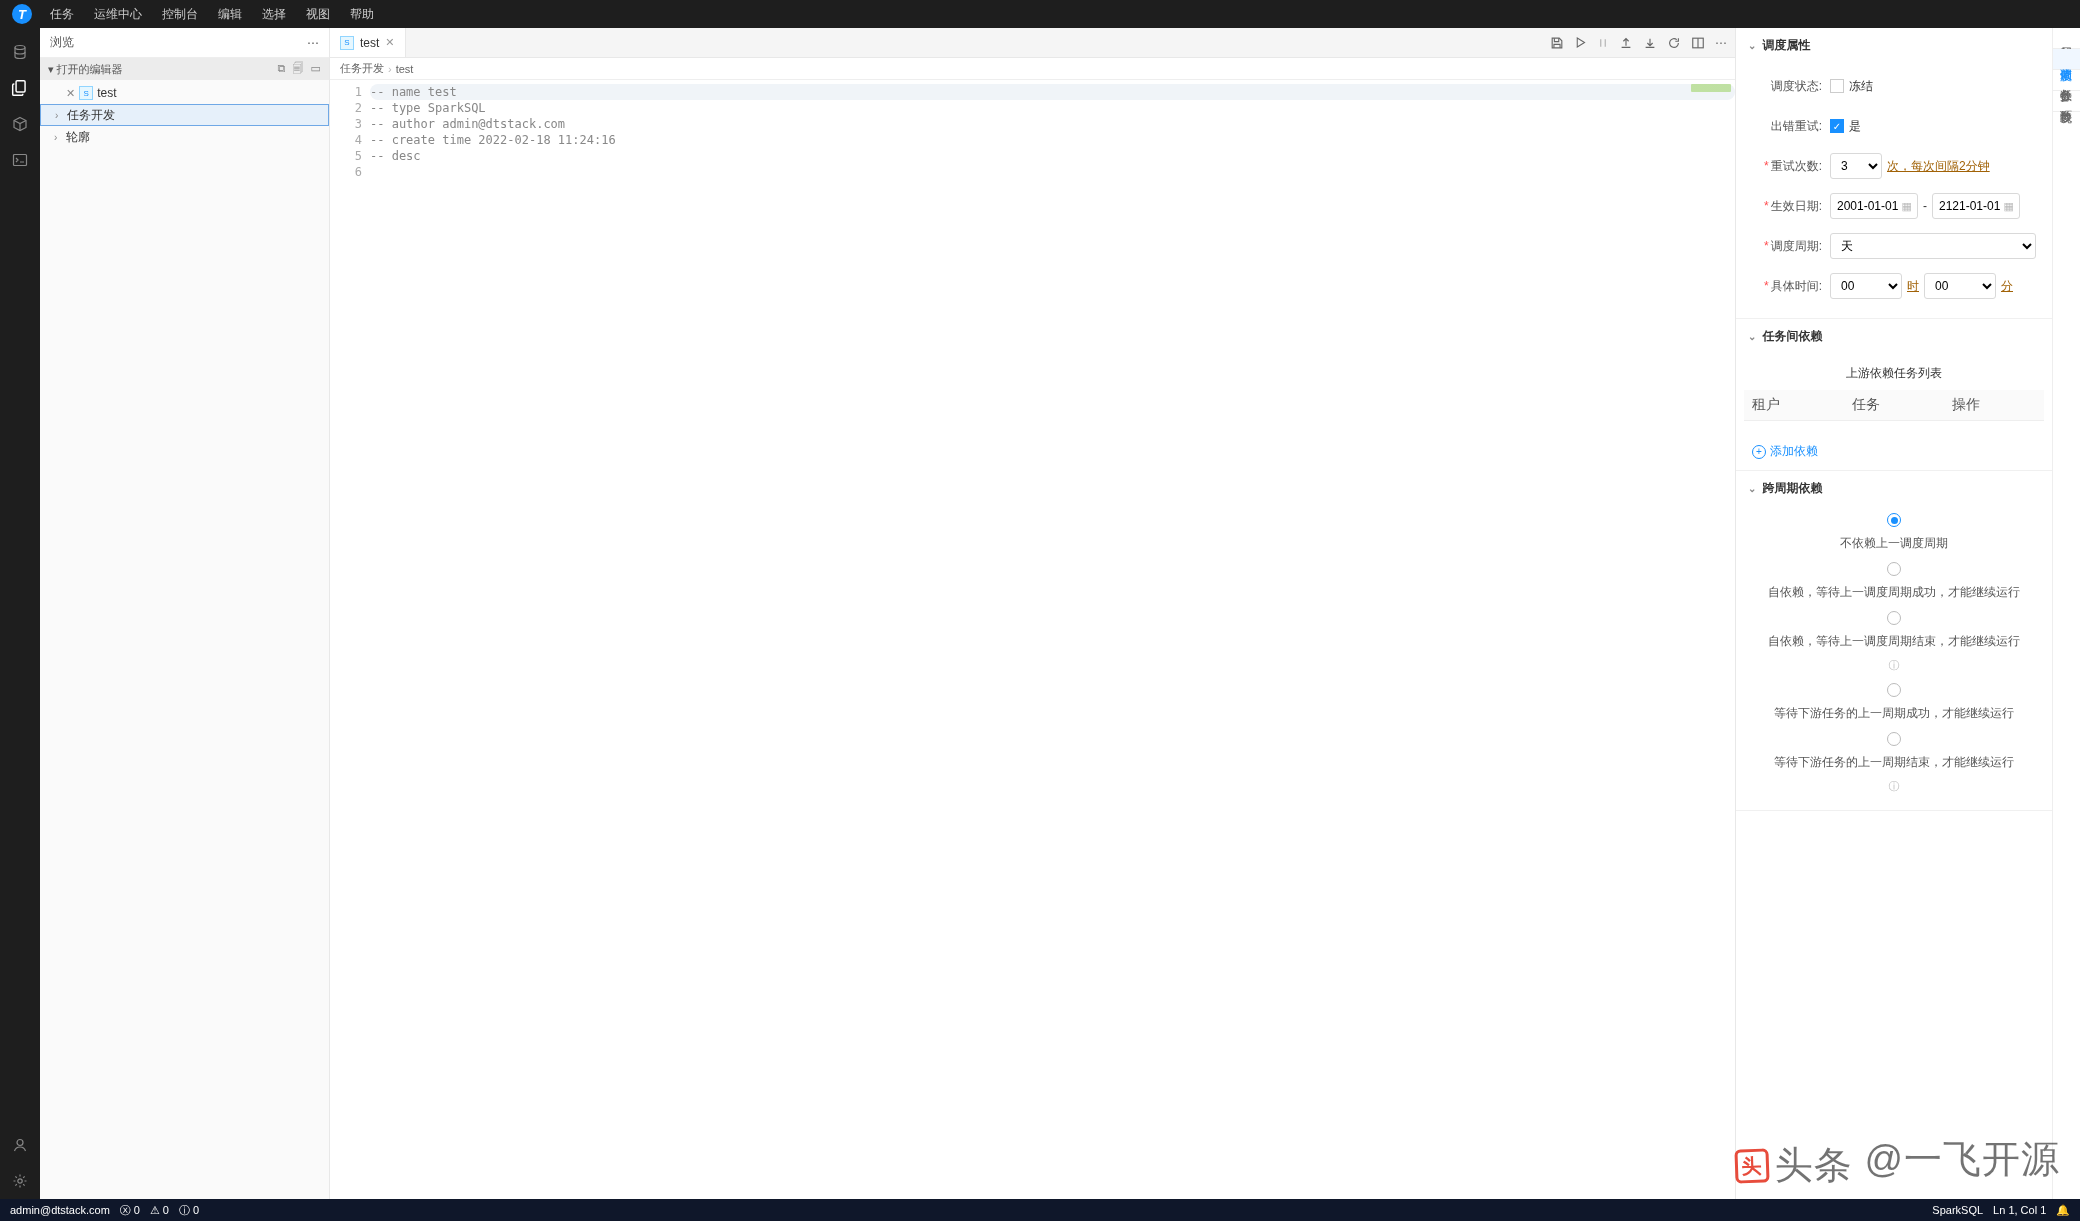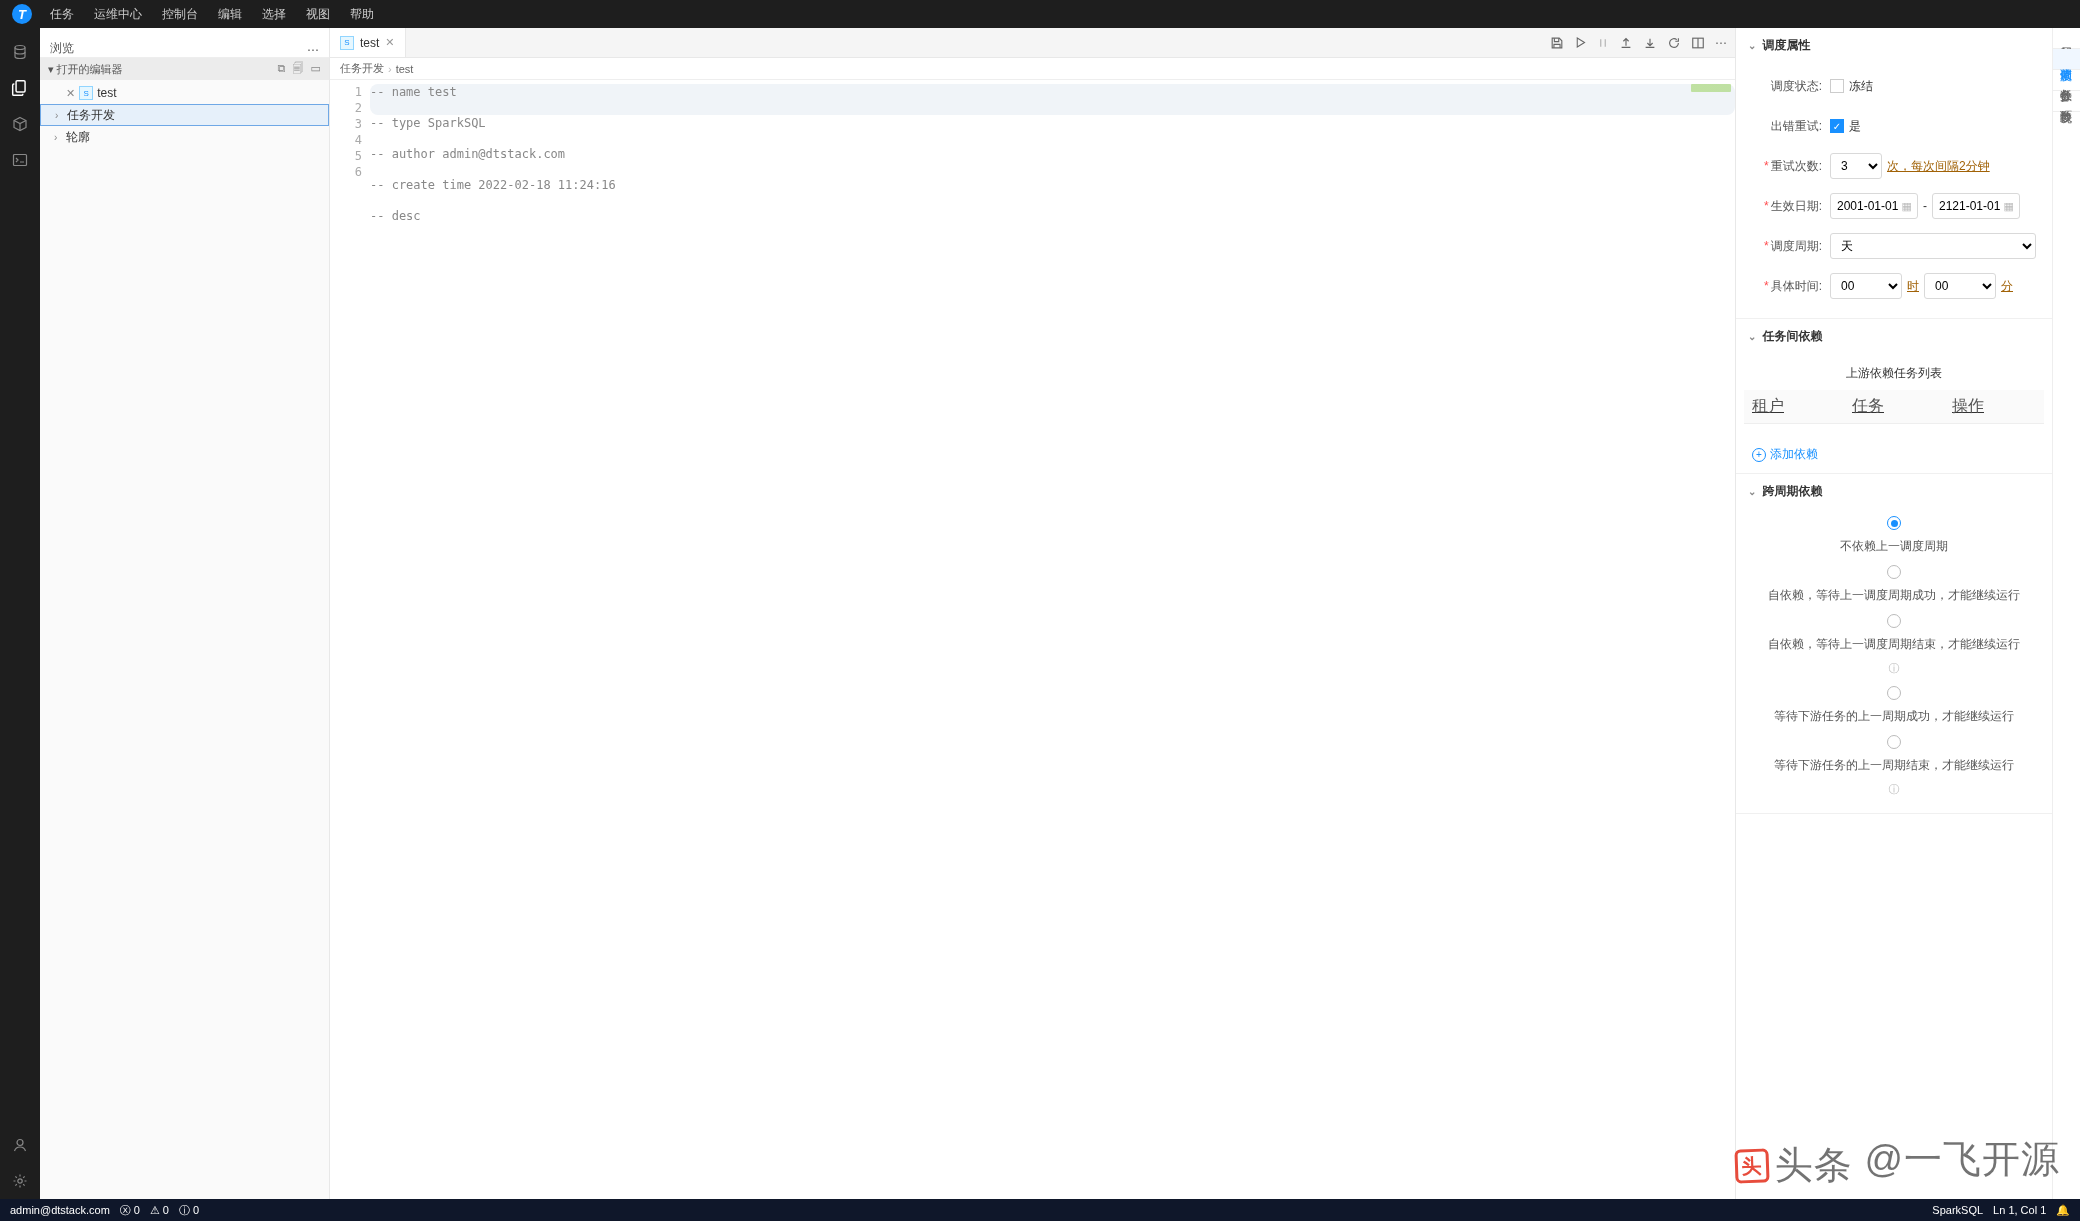--- a/index.html
+++ b/index.html
@@ -16,21 +16,21 @@
 
 
 .activitybar { width: 40px; background: #1e1e1e; display: flex; flex-direction: column; align-items: center; padding-top: 6px; }
 .activitybar .act-item { width: 32px; height: 32px; margin: 2px 0; display:flex; align-items:center; justify-content:center; color:#888; cursor:pointer; border-radius:3px; }
 .activitybar .act-item.active { color:#fff; }
 .activitybar .act-item svg { display:block; }
 .activitybar .spacer { flex:1; }
 
 
 .explorer { width: 290px; border-right: 1px solid #e8e8e8; display:flex; flex-direction:column; background:#fafafa; }
-.explorer .panel-title { height: 30px; display:flex; align-items:flex-end; justify-content:space-between; padding: 0 10px; font-size:12px; color:#555; background:#fff; border-bottom:1px solid #eee;}
+.explorer .panel-title { height: 30px; display:flex; align-items:center; justify-content:space-between; padding: 0 10px; font-size:12px; color:#555; background:#fff; border-bottom:1px solid #eee;}
 .explorer .section { }
 .explorer .section-head { height: 22px; display:flex; align-items:center; padding: 0 8px; font-size:11px; color:#555; background:#ececec; justify-content:space-between;}
 .explorer .section-head .icons span { margin-left:4px; color:#888; cursor:pointer; font-size:11px;}
 .explorer .tree { padding: 2px 0; }
 .explorer .tree-item { height: 22px; display:flex; align-items:center; padding-left: 14px; font-size:12px; cursor:pointer; }
 .explorer .tree-item.indent { padding-left: 26px; }
 .explorer .tree-item.selected { background:#e6f0fa; border:1px solid #6fa8e6; }
 .explorer .tree-item .chev { width:10px; color:#888; margin-right:2px; font-size:10px;}
 .explorer .tree-item .close { color:#888; margin-right:4px; font-size:11px;}
 .explorer .tree-item .ficon { width:14px; height:14px; margin-right:4px; display:inline-flex; align-items:center; justify-content:center; }
@@ -47,21 +47,21 @@
 .tabs .tab-actions span { cursor:pointer; display:inline-flex; }
 .tabs .tab-actions svg { display:block; }
 
 .breadcrumb { height: 22px; display:flex; align-items:center; padding:0 10px; font-size:11px; color:#666; border-bottom:1px solid #eee; background:#fff;}
 .breadcrumb .sep { margin:0 4px; color:#bbb; }
 
 .code { flex:1; display:flex; font-family: Menlo, Consolas, monospace; font-size:12px; background:#fff; overflow:auto; position:relative;}
 .gutter { width:40px; text-align:right; color:#aaa; padding:4px 8px 4px 0; background:#fff; user-select:none;}
 .gutter div { height:16px; line-height:16px; }
 .codecontent { padding:4px 0; flex:1; position:relative;}
-.codecontent .line { height:31px; line-height:16px; white-space:pre; color:#888;border-radius:8px;}
+.codecontent .line { height:16px; line-height:16px; white-space:pre; color:#888;border-radius:8px;}
 .codecontent .line.hl { background:#f0f4f8; }
 .minimap { position:absolute; top:4px; right:4px; width:40px; height:8px; background: linear-gradient(90deg,#a0d468,#9ed36a); opacity:.6; border-radius:1px;}
 
 
 .rightpanel { width: 345px; border-left:1px solid #e8e8e8; display:flex; background:#fff; }
 .rp-content { flex:1; overflow:auto; }
 .rp-tabs { width:28px; border-left:1px solid #eee; display:flex; flex-direction:column; }
 .rp-tab { writing-mode: vertical-rl; padding:10px 6px; font-size:12px; color:#666; cursor:pointer; text-align:center; border-bottom:1px solid #eee;}
 .rp-tab.active { color:#1890ff; background:#f0f7ff; }
 
@@ -77,21 +77,21 @@
 .checkbox.checked { background:#1890ff; border-color:#1890ff; color:#fff; }
 select, input[type=text] { height:26px; border:1px solid #d9d9d9; border-radius:3px; padding:0 6px; font-size:12px; background:#fff; }
 .sel-sm { width:52px; }
 .date-in { width:88px; position:relative; padding-right:20px;}
 .date-wrap { position:relative; display:inline-flex; align-items:center;}
 .date-wrap .cal { position:absolute; right:6px; color:#bbb; font-size:11px; pointer-events:none;}
 .fullsel { width:100%; }
 .suffix { color:#a16207;text-decoration:underline; }
 
 .subheader { text-align:center; font-size:12px; color:#333; padding:8px 0; font-weight:500;}
-.minitable { width:100%; border-collapse:collapse; font-size:16px;text-decoration:underline; }
+.minitable { width:100%; border-collapse:collapse; font-size:14px; }
 .minitable th { text-align:left; padding:6px 8px; border-bottom:1px solid #eee; color:#555; font-weight:500; background:#fafafa;}
 .empty { text-align:center; padding:30px 0 10px; color:#bbb; }
 .empty .inbox { width:48px; height:32px; margin:0 auto 8px; position:relative; }
 .empty .inbox::before { content:''; position:absolute; inset:8px 4px 0 4px; border:1.5px solid #ddd; border-radius:3px 3px 0 0;}
 .empty .inbox::after { content:''; position:absolute; left:0; right:0; bottom:0; height:14px; border:1.5px solid #ddd; border-radius:0 0 4px 4px; background:#fafafa;}
 .addlink { color:#1890ff; font-size:12px; padding:10px 16px; cursor:pointer; display:flex; align-items:center; gap:4px;}
 .addlink .plus { display:inline-flex; width:14px; height:14px; border:1px solid #1890ff; border-radius:50%; align-items:center; justify-content:center; font-size:10px; line-height:1;}
 
 .radio-list { display:flex; flex-direction:column; gap:10px; padding:4px 0;}
 .radio-item { display:flex; align-items:center; gap:8px; font-size:12px; color:#555; cursor:pointer;flex-direction:column;}

